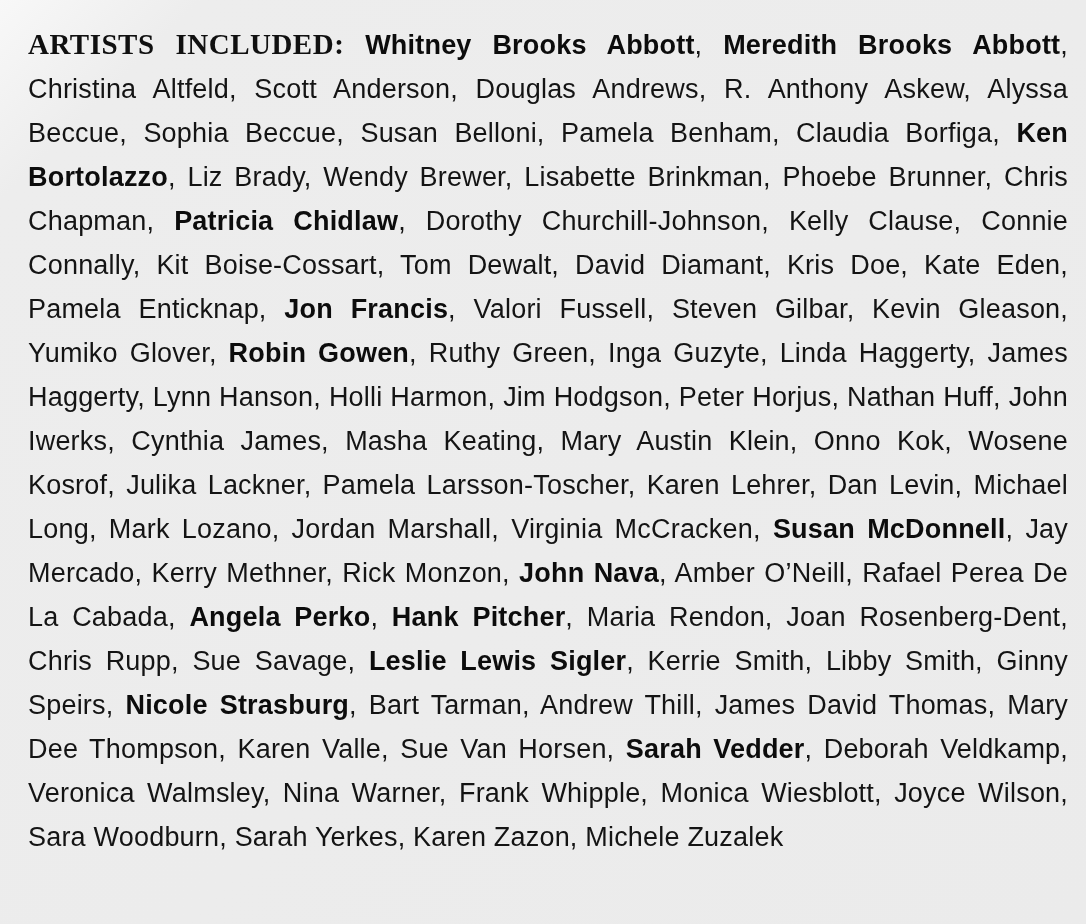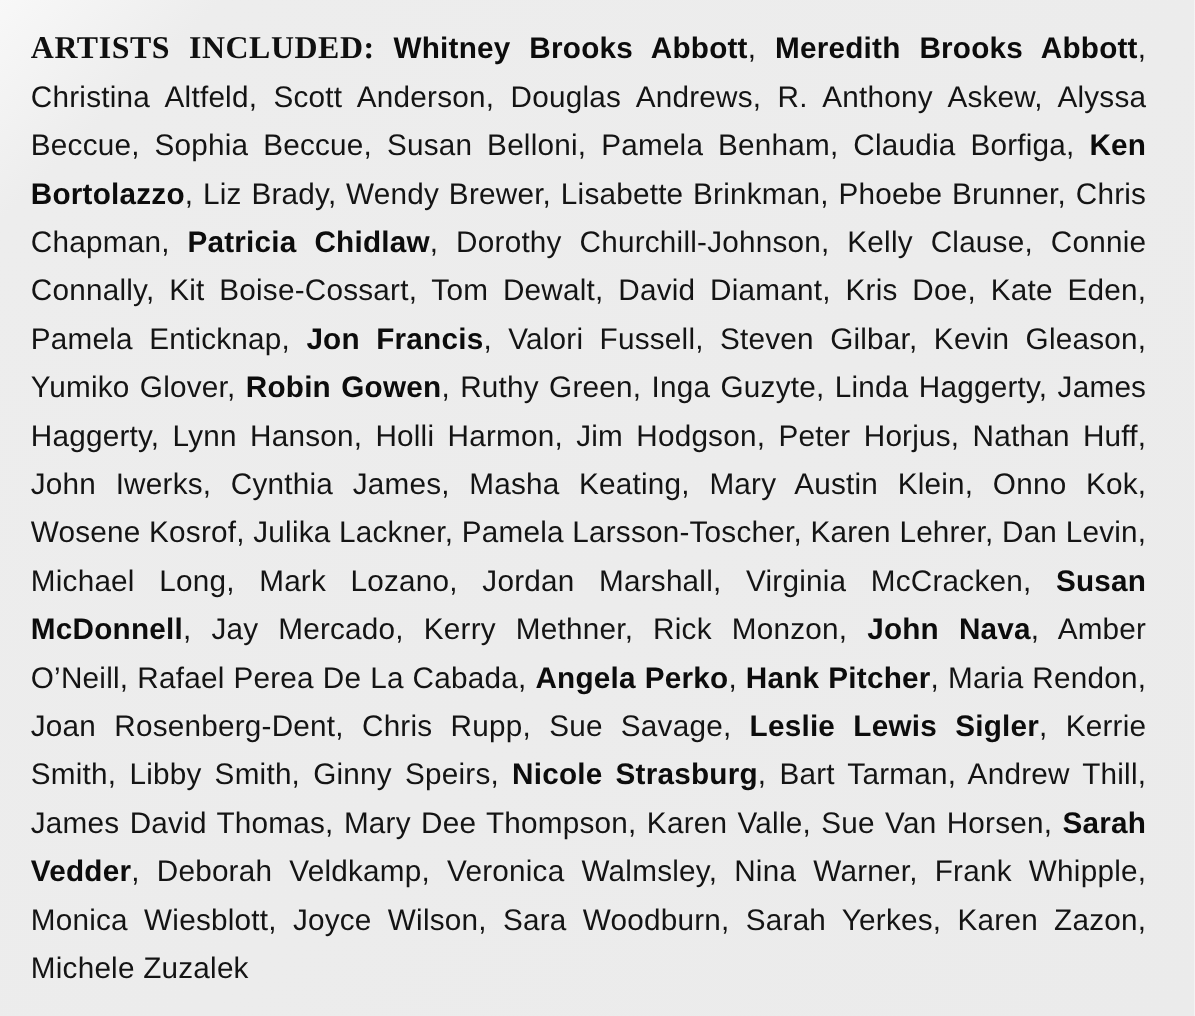--- a/index.html
+++ b/index.html
@@ -10,21 +10,21 @@
     width: 1086px;
     height: 924px;
     overflow: hidden;
     background: linear-gradient(135deg, #f8f8f8 0%, #ededed 10%, #ebebeb 100%);
     font-family: "Liberation Sans", sans-serif;
   }
   .page {
     box-sizing: border-box;
     width: 1086px;
     height: 924px;
-    padding: 22px 44px 20px 28px;
+    padding: 22px 18px 20px 28px;
   }
   .artists-paragraph {
     margin: 0;
     font-size: 27px;
     line-height: 44px;
     color: #141414;
     text-align: justify;
     text-justify: inter-word;
     letter-spacing: 0.2px;
   }

